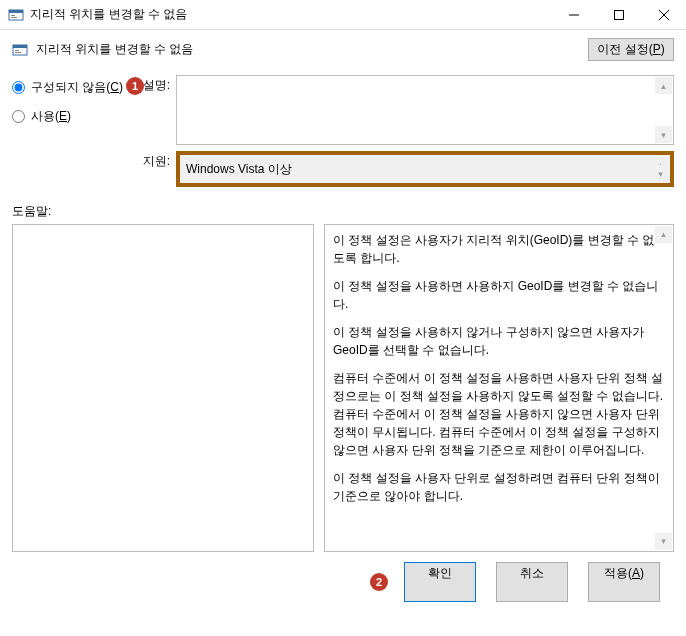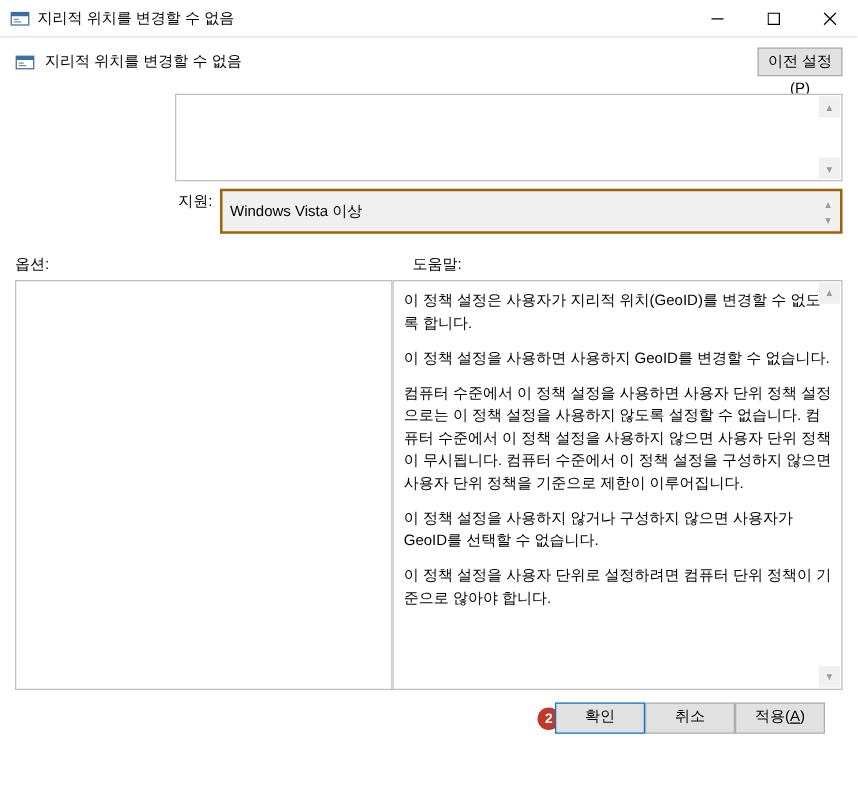--- a/index.html
+++ b/index.html
@@ -53,21 +53,21 @@
     }
     .header-icon {
       width: 16px;
       height: 16px;
       margin-right: 8px;
     }
     .header-title {
       flex: 1;
     }
     .nav-btn {
-      width: 68px;
+      width: 86px;
       height: 23px;
       border: 1px solid #adadad;
       background: #e1e1e1;
       margin-left: 6px;
       cursor: pointer;
       text-align: center;
       line-height: 21px;
     }
     .nav-btn u { text-decoration: underline; }
     .form-area {
@@ -135,35 +135,36 @@
       background: #f0f0f0;
       display: flex;
       align-items: center;
       justify-content: center;
       color: #999;
       font-size: 9px;
     }
     .supported-box {
       flex: 1;
       height: 36px;
-      border: 2px solid #a16207;
+      border: 4px solid #a16207;
       background: #f0f0f0;
       padding: 4px 6px;
       position: relative;
       display: flex;
       align-items: center;
     }
     .section-labels {
       display: flex;
       margin-top: 10px;
       margin-bottom: 4px;
     }
     .section-labels .left { width: 318px; }
     .panels {
       display: flex;
+      gap: 10px;
     }
     .options-panel {
       width: 302px;
       height: 328px;
       border: 1px solid #bdbdbd;
       background: #fff;
     }
     .help-panel {
       flex: 1;
       height: 328px;
@@ -177,24 +178,24 @@
     .help-panel p { margin: 0 0 10px 0; }
     .footer {
       display: flex;
       justify-content: flex-end;
       align-items: center;
       padding: 10px 14px 0 0;
       position: relative;
     }
     .footer-btn {
       width: 72px;
-      height: 25px;
+      height: 40px;
       border: 1px solid #adadad;
       background: #e1e1e1;
-      margin-left: 0;
+      margin-left: 20px;
       cursor: pointer;
       text-align: center;
       line-height: 21px;
     }
     .footer-btn.primary {
       border: 1px solid #0078d7;
     }
     .footer-btn u { text-decoration: underline; }
     .badge-footer {
       width: 18px;
@@ -254,52 +255,61 @@
         </svg>
     </div>
     <div class="header-title">지리적 위치를 변경할 수 없음</div>
     <div class="nav-btn">
       <span>이전 설정</span>(<u>P</u>)
     </div>
   </div>
 
   <div class="form-area">
     <div class="radios">
+      <div class="radio-row">
+        <input type="radio" name="state" checked="" style="">
+        <label><span>구성되지 않음</span>(<u>C</u>)</label>
+        <div class="badge">1</div>
+      </div>
+      <div class="radio-row">
+        <input type="radio" name="state" style="">
+        <label><span>사용</span>(<u>E</u>)</label>
+      </div>
     </div>
     <div class="fields">
       <div class="field-row">
+        <div class="field-label">설명:</div>
         <div class="comment-box">
           <span></span>
           <div class="scroll-arrow" style="top:1px">▴</div>
           <div class="scroll-arrow" style="bottom:1px">▾</div>
         </div>
       </div>
       <div class="field-row">
         <div class="field-label">지원:</div>
         <div class="supported-box">
           <span>Windows Vista 이상</span>
           <div class="scroll-arrow" style="top:1px">▴</div>
           <div class="scroll-arrow" style="bottom:1px">▾</div>
         </div>
       </div>
     </div>
   </div>
 
   <div class="section-labels">
-    <div class="left">옵션:</div>
     <div>도움말:</div>
   </div>
 
   <div class="panels">
     <div class="options-panel"></div>
     <div class="help-panel">
       <p>이 정책 설정은 사용자가 지리적 위치(GeoID)를 변경할 수 없도록 합니다.</p>
       <p>이 정책 설정을 사용하면 사용하지 GeoID를 변경할 수 없습니다.</p>
+      <p>이 정책 설정을 사용하지 않거나 구성하지 않으면 사용자가 GeoID를 선택할 수 없습니다.</p>
       <p>컴퓨터 수준에서 이 정책 설정을 사용하면 사용자 단위 정책 설정으로는 이 정책 설정을 사용하지 않도록 설정할 수 없습니다. 컴퓨터 수준에서 이 정책 설정을 사용하지 않으면 사용자 단위 정책이 무시됩니다. 컴퓨터 수준에서 이 정책 설정을 구성하지 않으면 사용자 단위 정책을 기준으로 제한이 이루어집니다.</p>
-      <p>이 정책 설정을 사용하지 않거나 구성하지 않으면 사용자가 GeoID를 선택할 수 없습니다.</p>
       <p>이 정책 설정을 사용자 단위로 설정하려면 컴퓨터 단위 정책이 기준으로 않아야 합니다.</p>
       <div class="scroll-arrow" style="top:1px">▴</div>
       <div class="scroll-arrow" style="bottom:1px">▾</div>
     </div>
   </div>
 
   <div class="footer">
     <div class="badge-footer">2</div>
     <div class="footer-btn primary">확인</div>
     <div class="footer-btn">취소</div>

